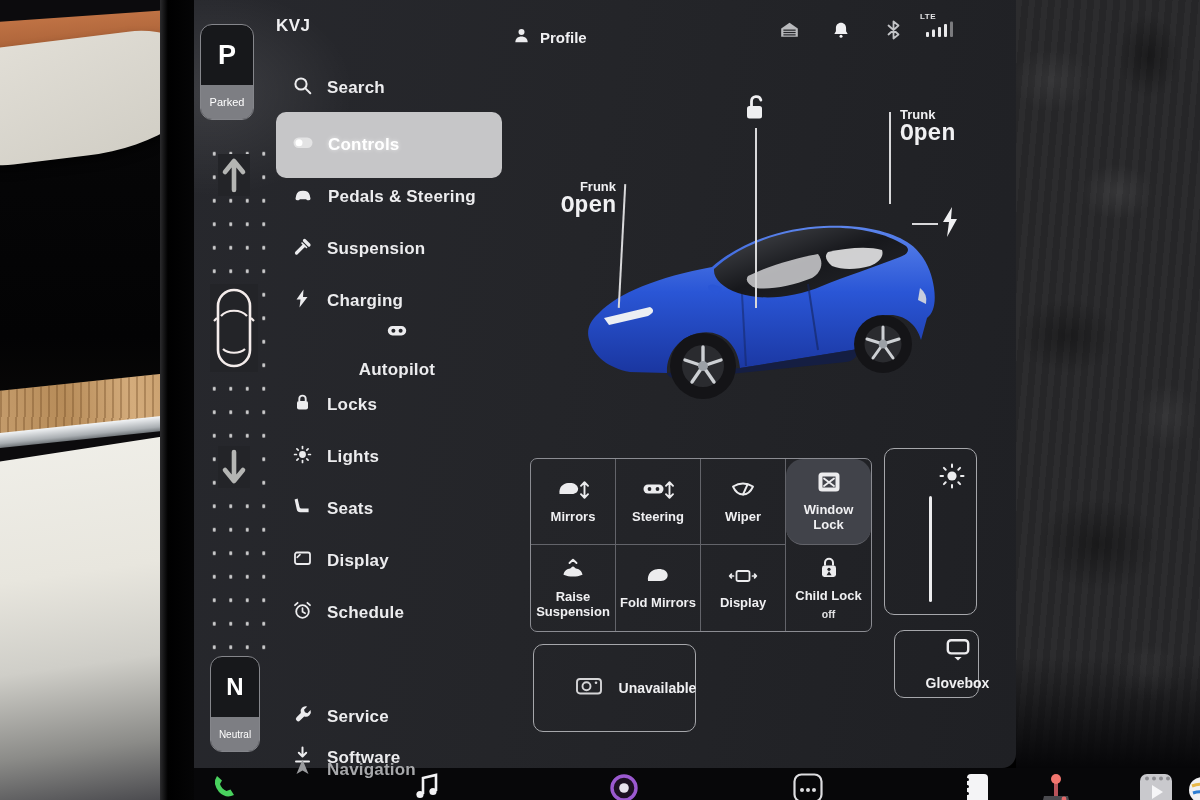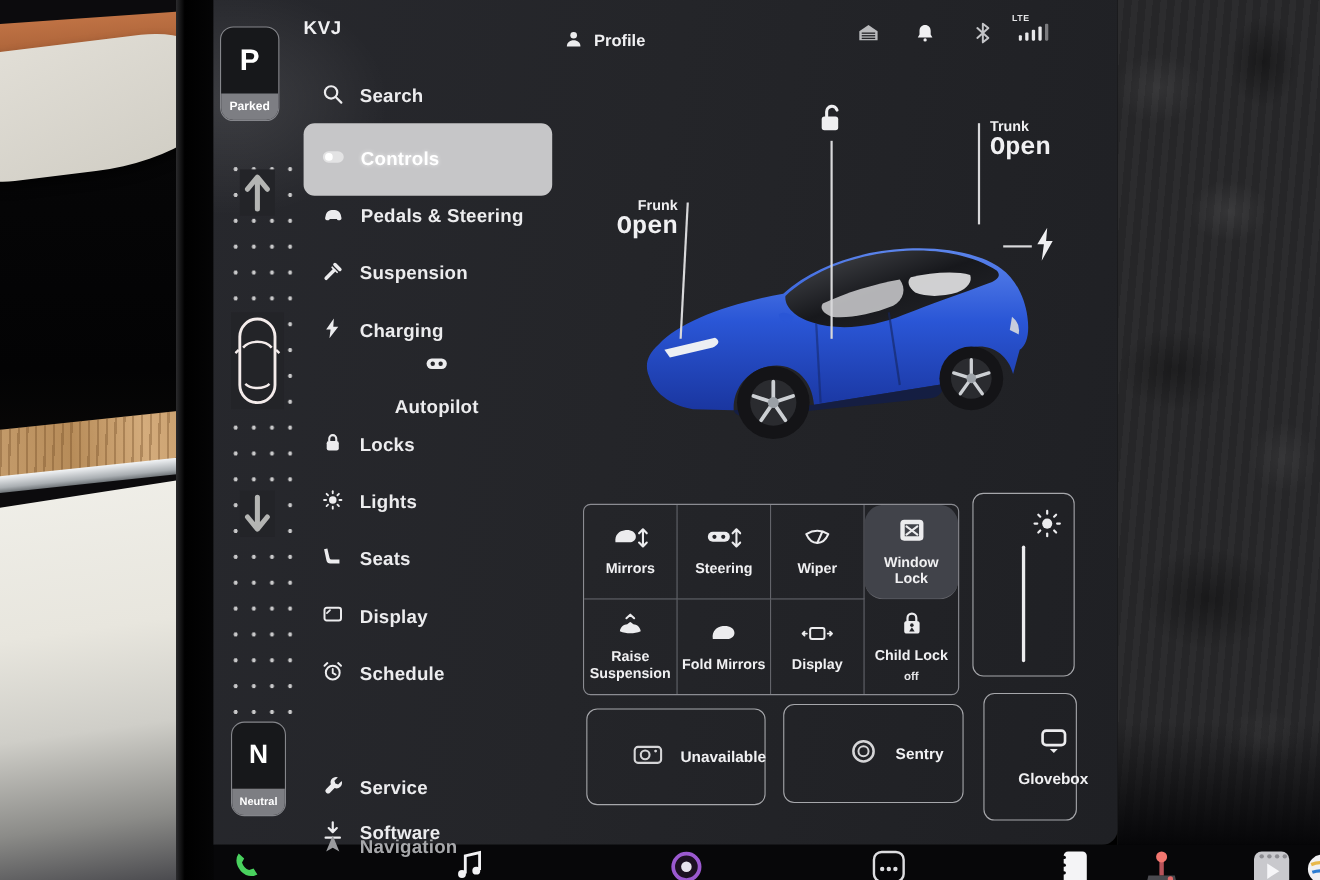--- a/index.html
+++ b/index.html
@@ -33,21 +33,21 @@
   #bezel{left:160px;top:0;width:36px;height:800px;background:linear-gradient(90deg,#2b2b2d 0,#000 22%,#050506 100%);}
   #panel{left:194px;top:0;width:822px;height:768px;border-radius:0 0 14px 0;
          background:linear-gradient(100deg,#27282d 0%,#242529 45%,#1f2024 100%);}
   #panel:after{content:"";position:absolute;inset:0;border-radius:inherit;pointer-events:none;
          background:radial-gradient(220px 160px at 2% 12%,rgba(255,255,255,.10),transparent 65%);}
   #launcher{left:194px;top:768px;width:1006px;height:32px;background:#070709;}
 
   
   .badge{width:52px;border:1px solid #85868b;border-radius:12px;overflow:hidden;background:#17181b;text-align:center;}
   .badge .letter{height:60px;display:flex;align-items:center;justify-content:center;font-size:27px;font-weight:700;color:#fff;}
-  .badge .lab{height:24px;display:flex;align-items:center;justify-content:center;background:#7d7e83;font-size:11px;font-weight:700;color:#fff;}
+  .badge .lab{height:34px;display:flex;align-items:center;justify-content:center;background:#7d7e83;font-size:11px;font-weight:400;color:#fff;}
   #dots{left:206px;top:142px;width:60px;height:518px;
         background-image:radial-gradient(circle,#c9c9ca 1.7px,transparent 1.9px);
         background-size:16.5px 23.5px;}
   .strip-ico{background:#232428;display:flex;align-items:center;justify-content:center;}
 
   
   #kvj{left:276px;top:16px;font-size:17px;font-weight:700;letter-spacing:.5px;}
   .side-item{position:absolute;left:276px;width:226px;height:66px;display:flex;align-items:center;gap:14px;
              padding-left:16px;box-sizing:border-box;font-size:17px;font-weight:700;color:#ececee;letter-spacing:.2px;}
   .side-item svg{flex:none;}
@@ -77,21 +77,21 @@
   .ql{font-size:13px;font-weight:700;line-height:1.12;width:76px;}
   .qs{font-size:10.5px;font-weight:700;color:#e3e3e5;}
 
   
   .outline-btn{border:1.5px solid #a6a7ab;border-radius:10px;box-sizing:border-box;display:flex;align-items:center;justify-content:center;padding-left:42px;}
   #slider-box{left:884px;top:448px;width:93px;height:167px;flex-direction:column;justify-content:flex-start;padding-top:12px;}
   #slider-track{left:929px;top:496px;width:3px;height:106px;background:#ececee;border-radius:2px;}
   .act-label{font-size:14px;font-weight:700;}
   #btn-unavailable{left:533px;top:644px;width:163px;height:88px;gap:16px;}
   #btn-sentry{left:712px;top:640px;width:164px;height:90px;gap:16px;}
-  #btn-glovebox{left:894px;top:630px;width:85px;height:116px;flex-direction:column;gap:8px;}
+  #btn-glovebox{left:894px;top:630px;width:85px;height:68px;flex-direction:column;gap:8px;}
 
   
   .dock-ico{position:absolute;top:772px;}
 </style>
 </head>
 <body>
 
 <div id="stage">
 
   <div class="abs" id="env-left"></div>
@@ -467,27 +467,20 @@
   <div class="abs" id="slider-track"></div>
 
   <div class="abs outline-btn" id="btn-unavailable">
     <span><svg width="28" height="24" viewBox="0 0 28 24">
           <rect x="2" y="5" width="24" height="14.5" rx="3" fill="none" stroke="#d5d5d7" stroke-width="1.9"></rect>
           <circle cx="11.5" cy="12.2" r="4" fill="none" stroke="#d5d5d7" stroke-width="1.9"></circle>
           <circle cx="21" cy="8.8" r="1.3" fill="#d5d5d7"></circle>
         </svg></span>
     <span class="act-label">Unavailable</span>
   </div>
-  <div class="abs outline-btn" id="btn-sentry">
-    <span><svg width="26" height="26" viewBox="0 0 26 26">
-          <circle cx="13" cy="13" r="9.2" fill="none" stroke="#d5d5d7" stroke-width="2.3"></circle>
-          <circle cx="13" cy="13" r="4.6" fill="none" stroke="#d5d5d7" stroke-width="1.8"></circle>
-        </svg></span>
-    <span class="act-label">Sentry</span>
-  </div>
   <div class="abs outline-btn" id="btn-glovebox">
     <span><svg width="26" height="26" viewBox="0 0 26 26">
           <rect x="2.8" y="3.2" width="20.4" height="13.2" rx="3.4" fill="none" stroke="#ececee" stroke-width="2.4"></rect>
           <path d="M9.4,20 h7.2 L13,23.6 Z" fill="#ececee"></path>
         </svg></span>
     <span class="act-label">Glovebox</span>
   </div>
 
   <div class="dock-ico" style="left:210px;">
     <svg width="30" height="30" viewBox="0 0 30 30">

